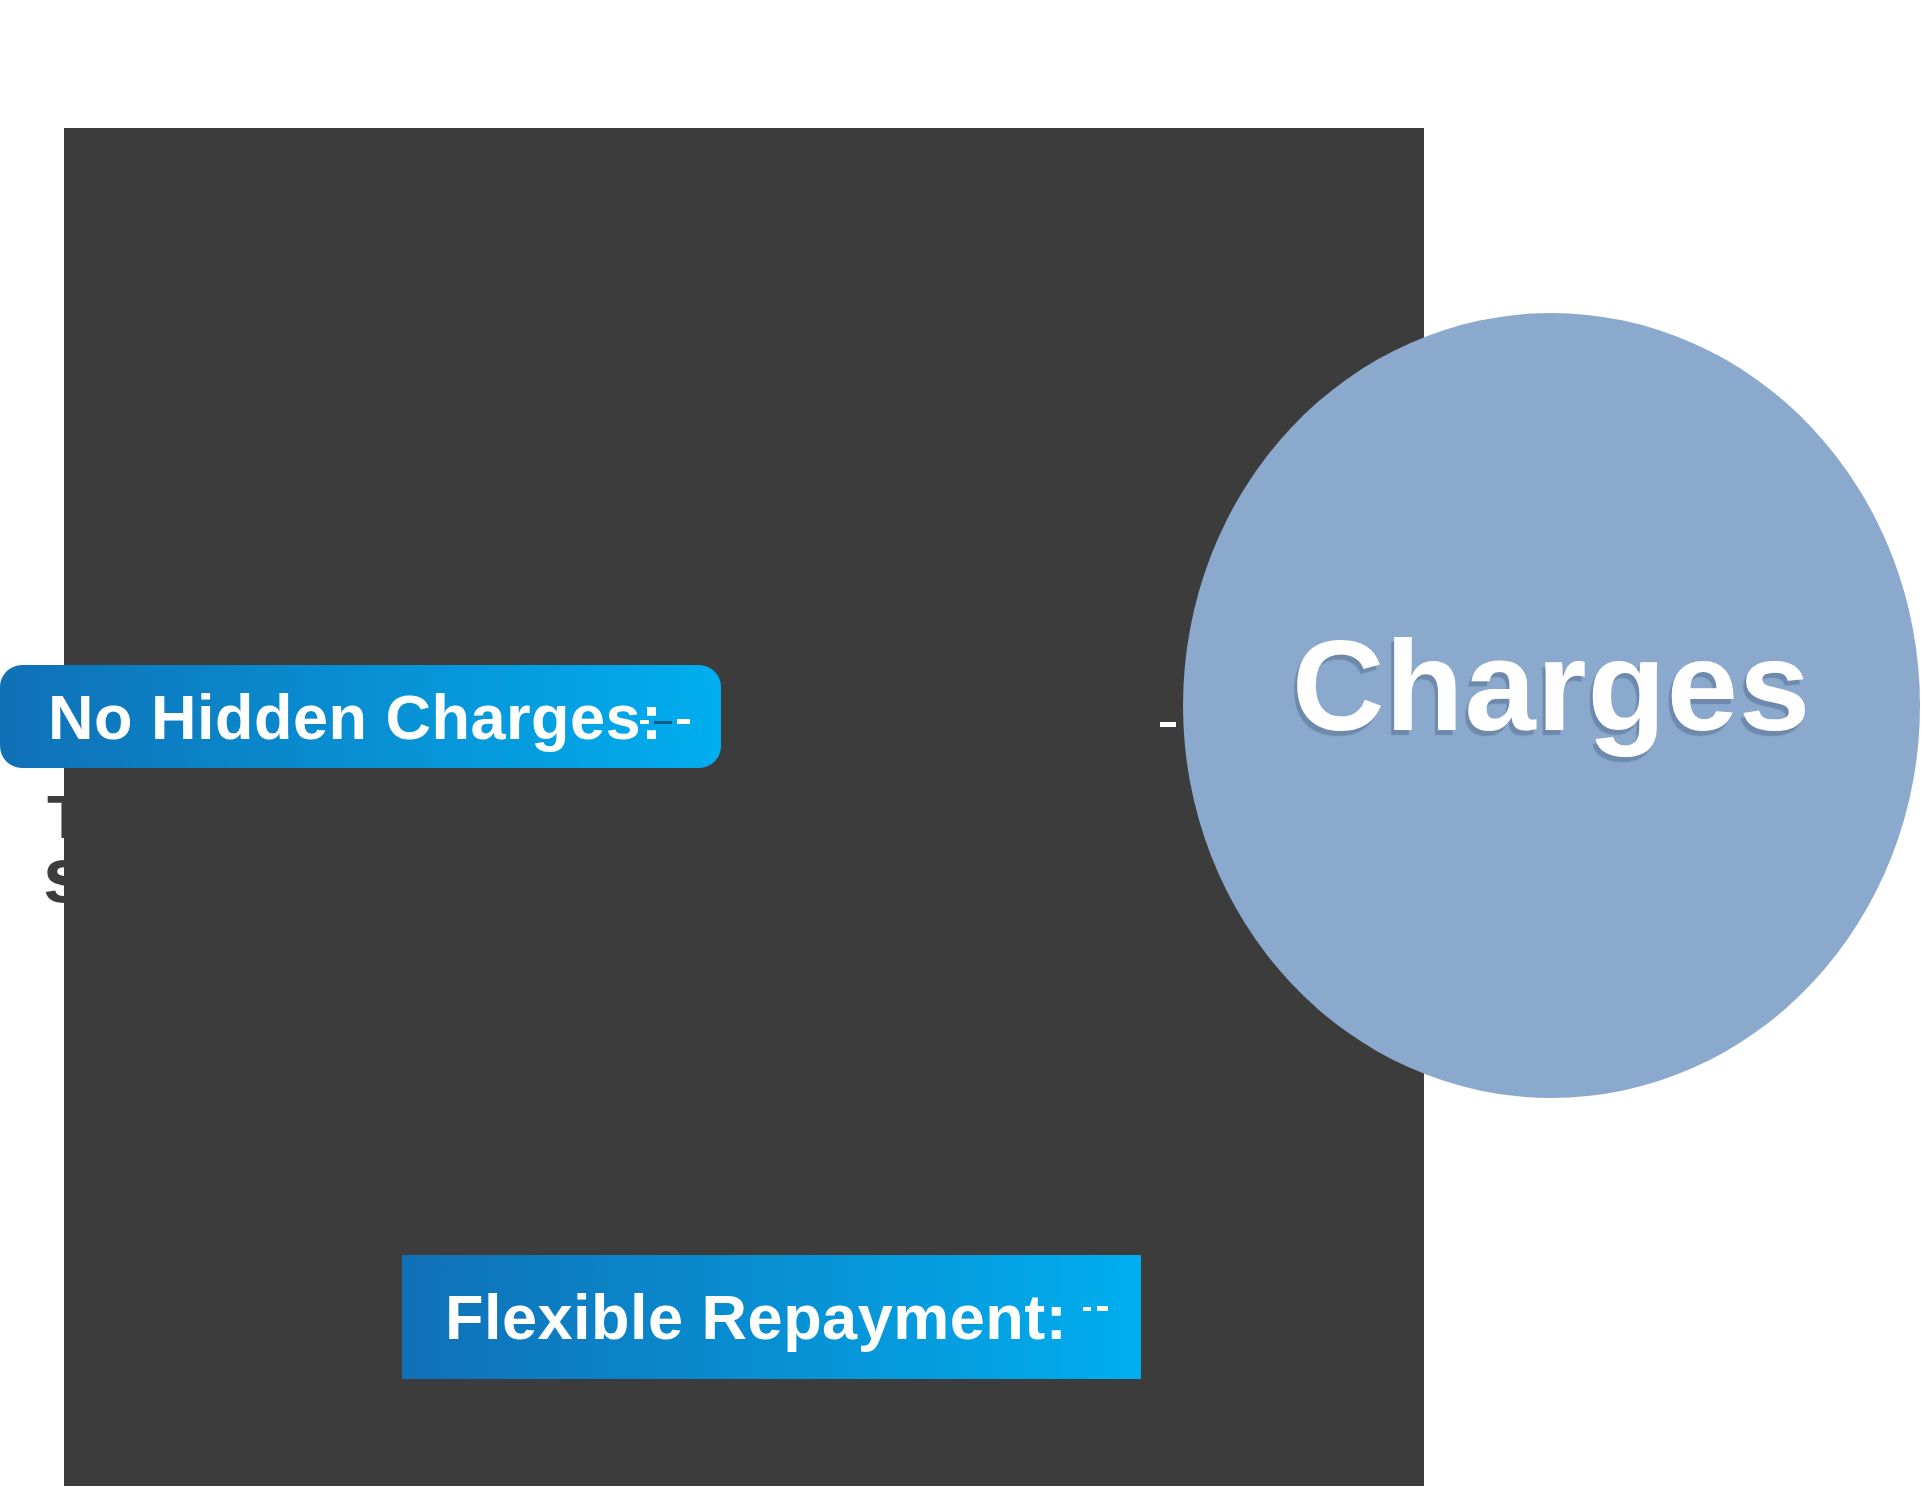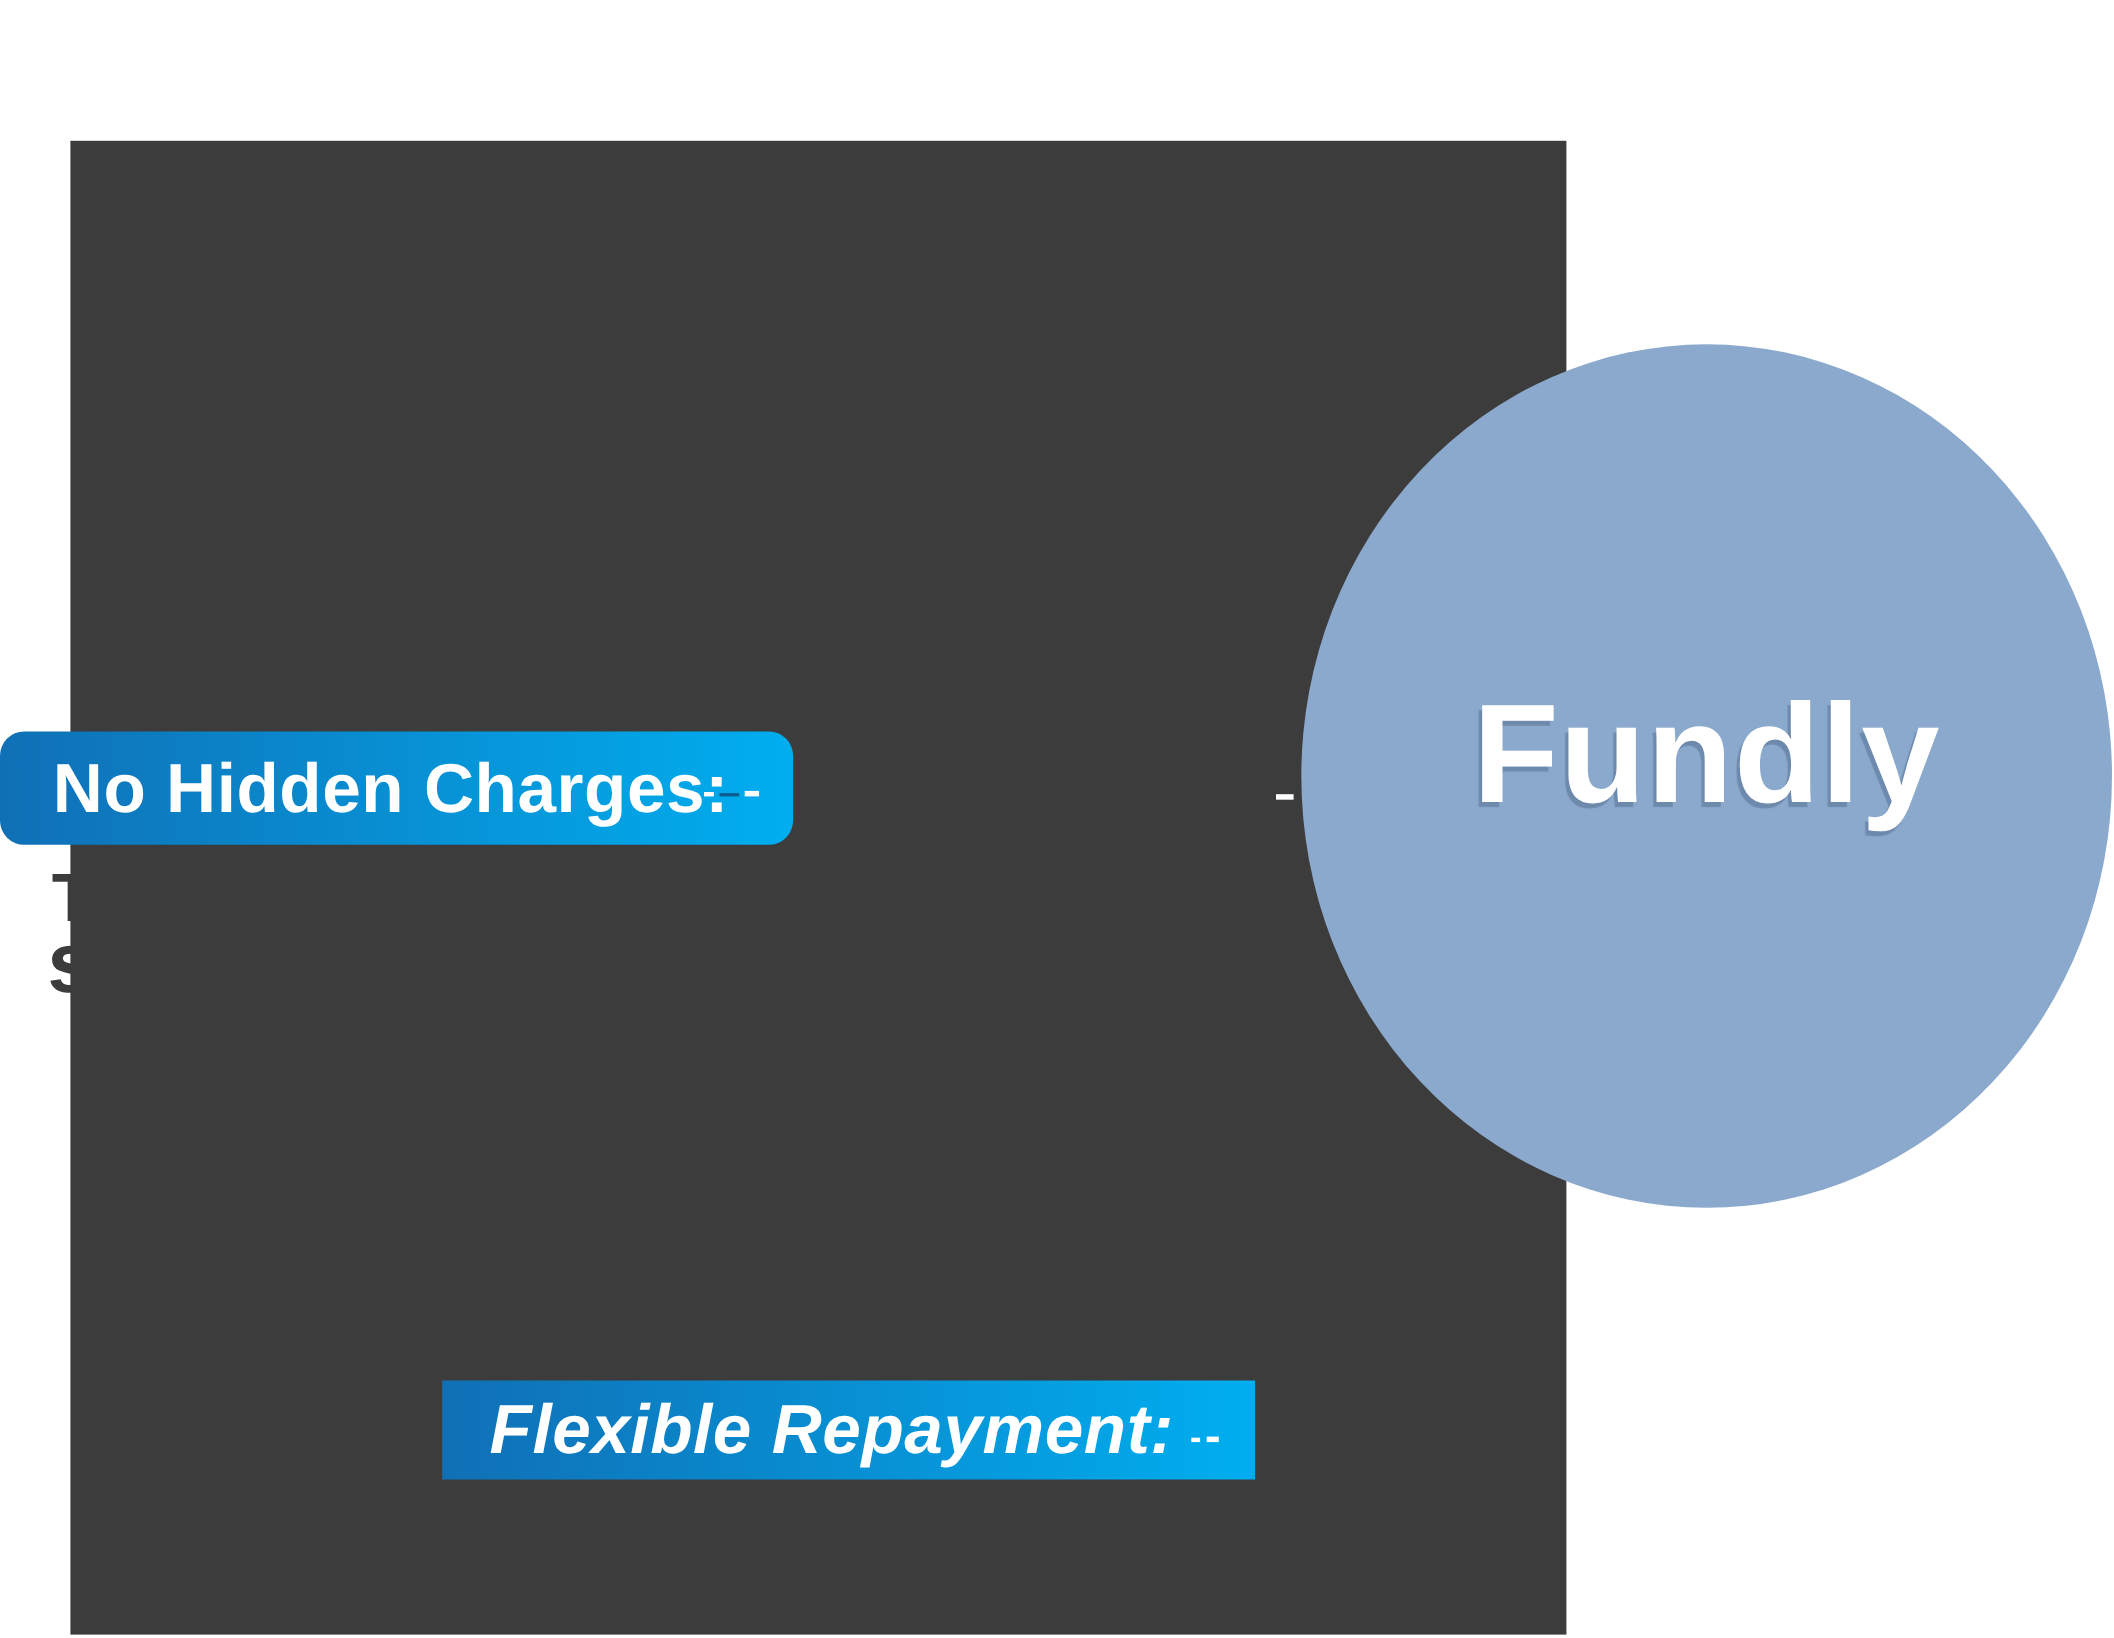--- a/index.html
+++ b/index.html
@@ -62,21 +62,21 @@
   }
   .banner .label{
     color:#ffffff;
     font-size:63px;
     font-weight:bold;
     letter-spacing:0.5px;
     white-space:nowrap;
   }
   .banner-top{left:337px; top:3px; width:672px; height:102px; padding-left:48px;}
   .banner-left{left:0px; top:665px; width:673px; height:103px; padding-left:48px;border-radius:22px;}
-  .banner-bottom{left:402px; top:1255px; width:696px; height:90px; padding-left:43px;font-style:italic;}
+  .banner-bottom{left:402px; top:1255px; width:696px; height:124px; padding-left:43px;}
 
   
   .dash{
     position:absolute;
     background:#ffffff;
     z-index:5;
   }
   .dash-dark{background:#0E5D92;}
   .d1{left:640px; top:720px; width:9px;  height:4px;}
   .d2{left:654px; top:721px; width:18px; height:3px;}
@@ -89,21 +89,21 @@
 <body>
 
 <div class="canvas">
 
   <span class="fragment frag-t">T</span>
   <span class="fragment frag-s">s</span>
 
   <div class="panel"></div>
 
   <div class="circle">
-    <span class="brand">Fundly</span>
+    <span class="brand">Charges</span>
   </div>
 
 
   <div class="banner banner-left">
     <span class="label">No Hidden Charges:</span>
   </div>
 
   <div class="banner banner-bottom">
     <span class="label">Flexible Repayment:</span>
   </div>

